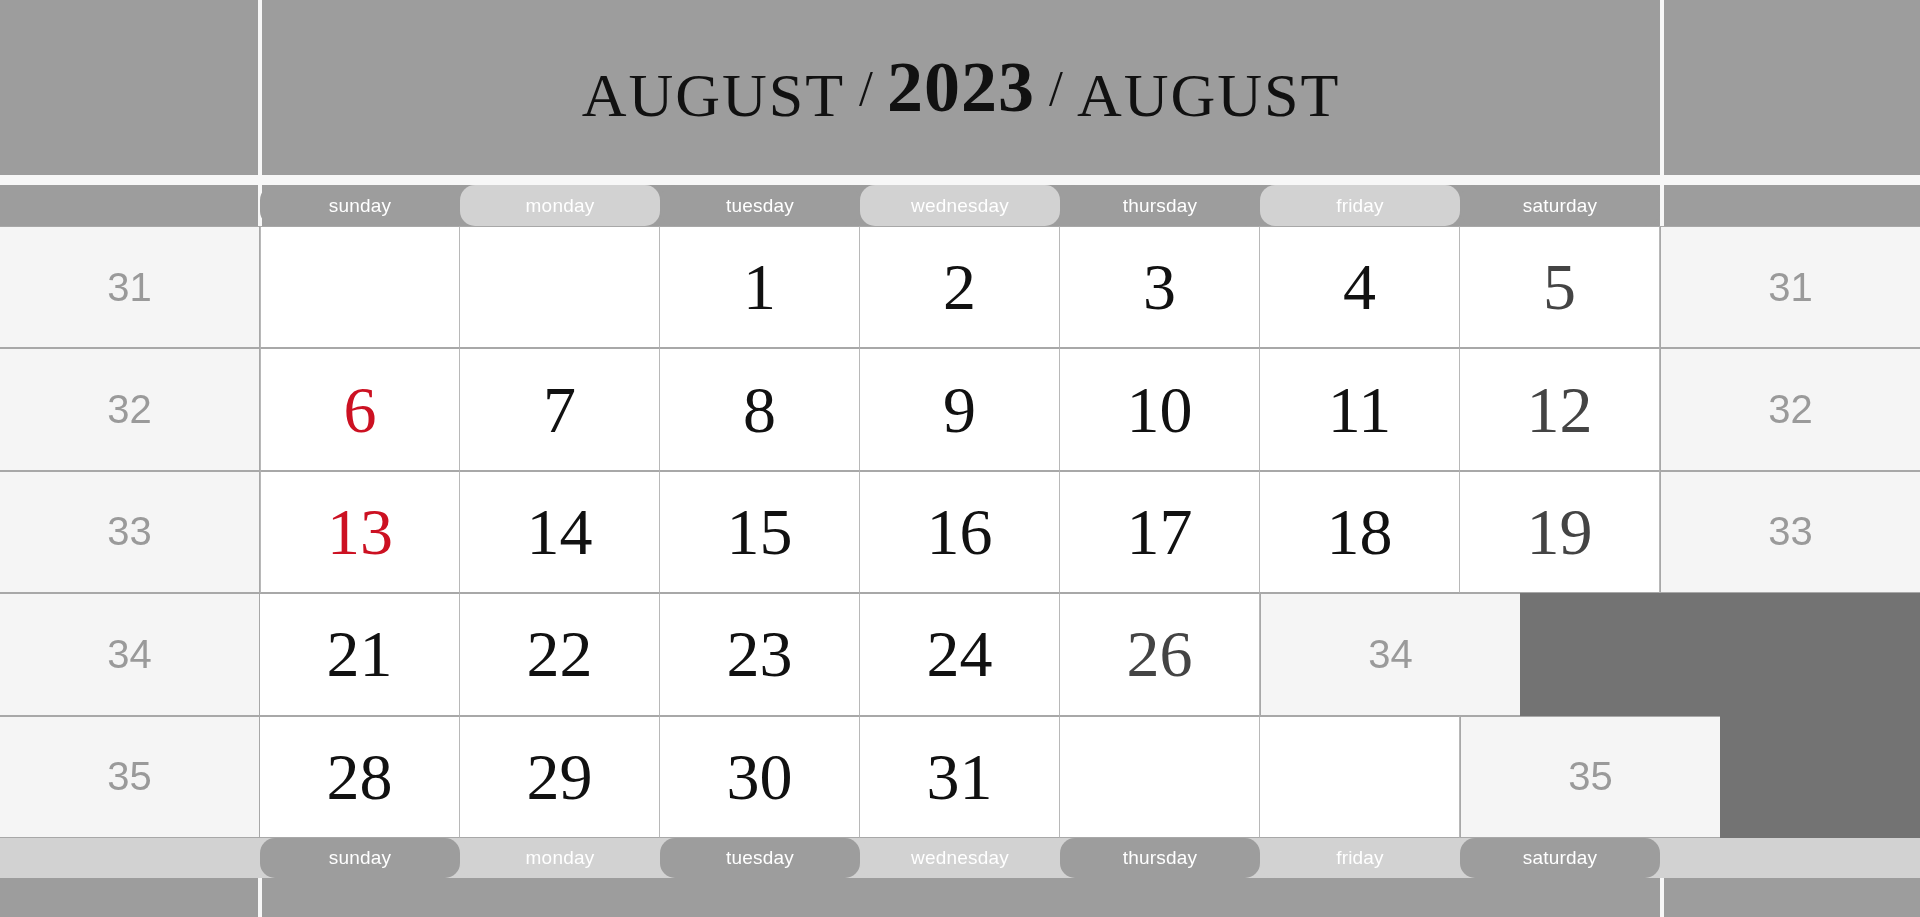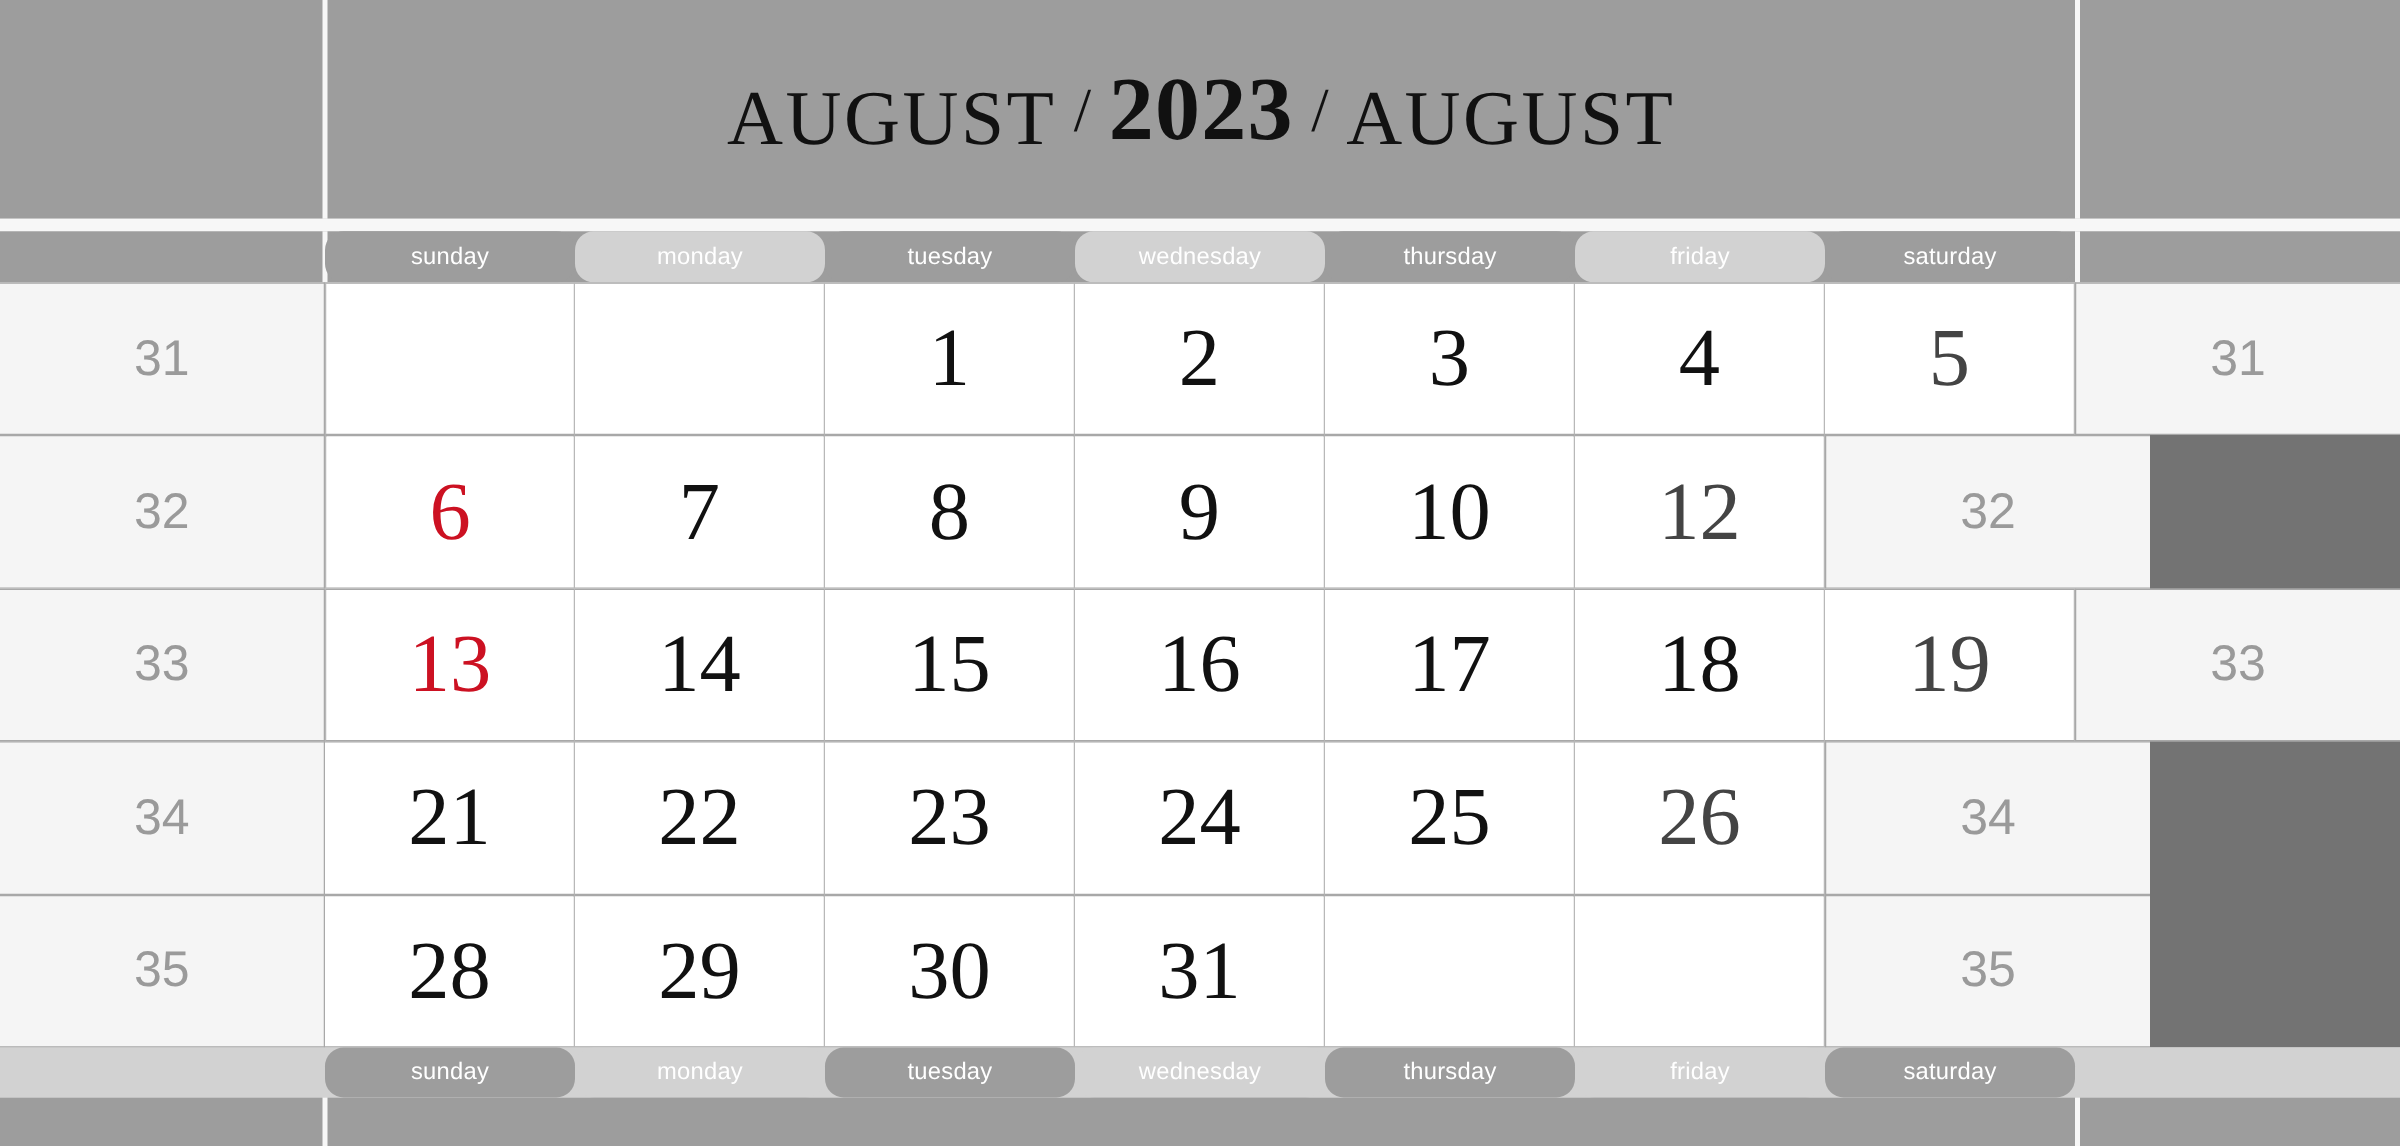--- a/index.html
+++ b/index.html
@@ -259,41 +259,41 @@
         <div class="day-cell saturday">5</div>
         <div class="weeknum-cell right">31</div>
       </div>
       <div class="week-row">
         <div class="weeknum-cell left">32</div>
         <div class="day-cell first-col sunday">6</div>
         <div class="day-cell">7</div>
         <div class="day-cell">8</div>
         <div class="day-cell">9</div>
         <div class="day-cell">10</div>
+        <div class="day-cell">11</div>
         <div class="day-cell saturday">12</div>
         <div class="weeknum-cell right">32</div>
       </div>
       <div class="week-row">
         <div class="weeknum-cell left">33</div>
         <div class="day-cell first-col sunday">13</div>
         <div class="day-cell">14</div>
         <div class="day-cell">15</div>
         <div class="day-cell">16</div>
         <div class="day-cell">17</div>
         <div class="day-cell">18</div>
         <div class="day-cell saturday">19</div>
         <div class="weeknum-cell right">33</div>
       </div>
       <div class="week-row">
         <div class="weeknum-cell left">34</div>
         <div class="day-cell">21</div>
         <div class="day-cell">22</div>
         <div class="day-cell">23</div>
         <div class="day-cell">24</div>
-        <div class="day-cell">25</div>
         <div class="day-cell saturday">26</div>
         <div class="weeknum-cell right">34</div>
       </div>
       <div class="week-row">
         <div class="weeknum-cell left">35</div>
         <div class="day-cell">28</div>
         <div class="day-cell">29</div>
         <div class="day-cell">30</div>
         <div class="day-cell">31</div>
         <div class="day-cell empty"></div>

